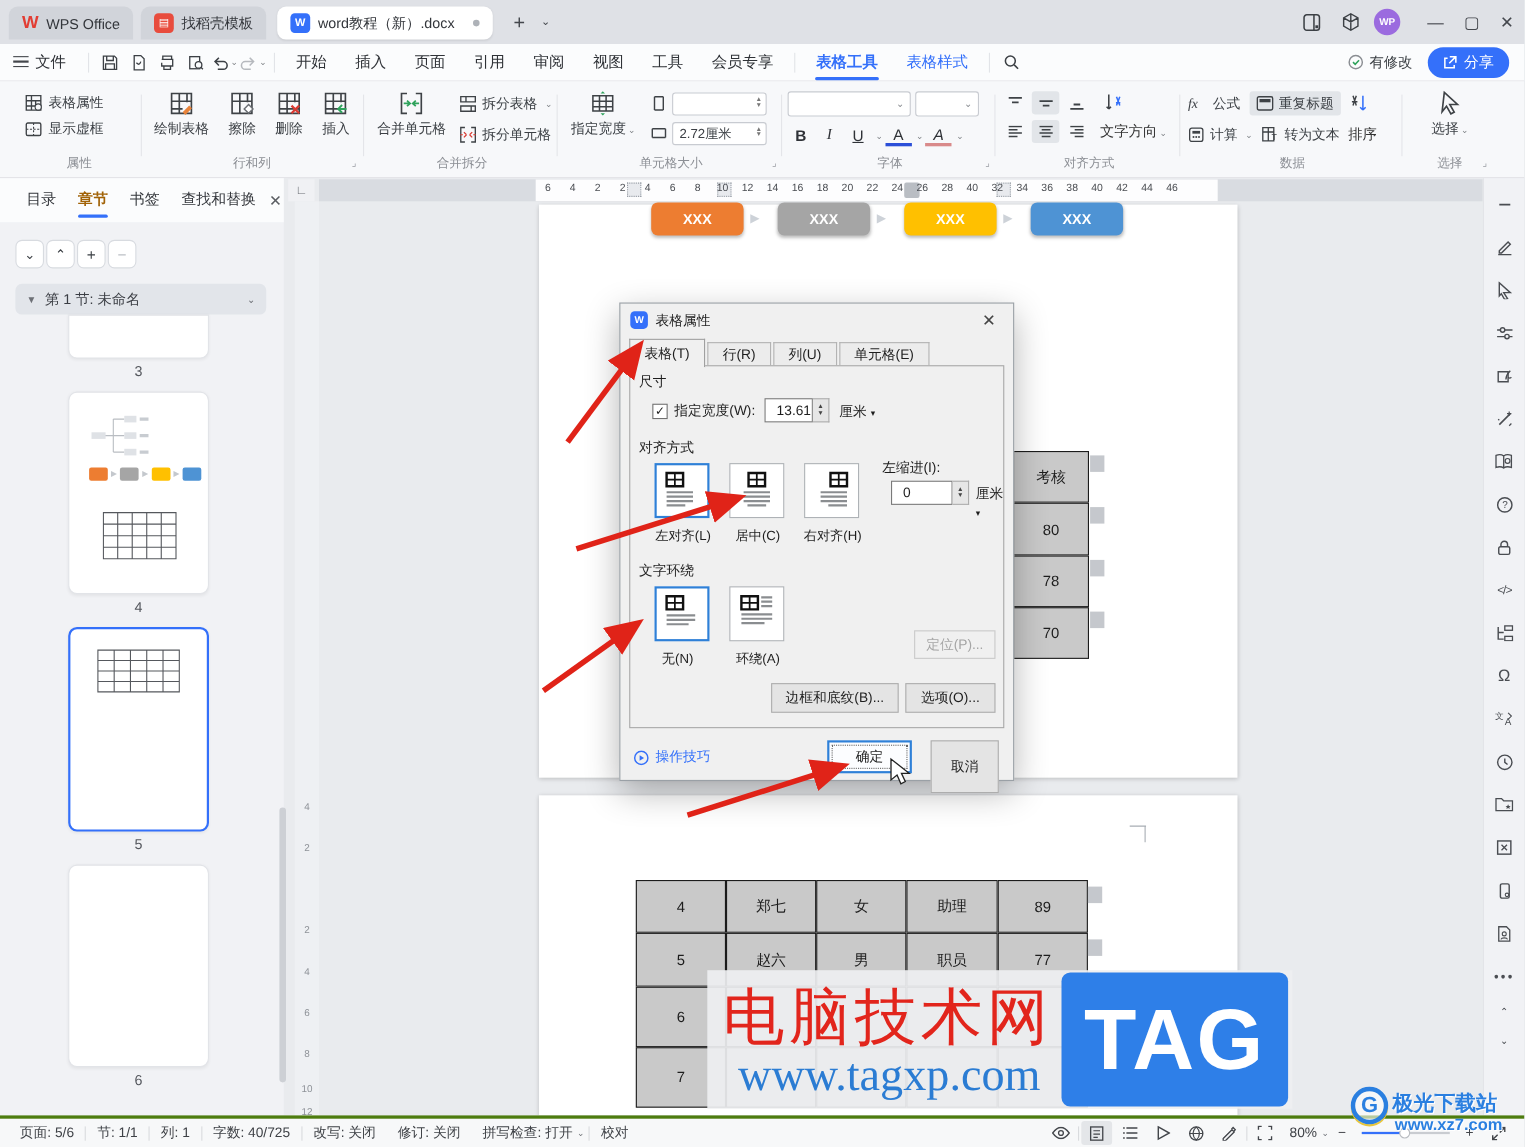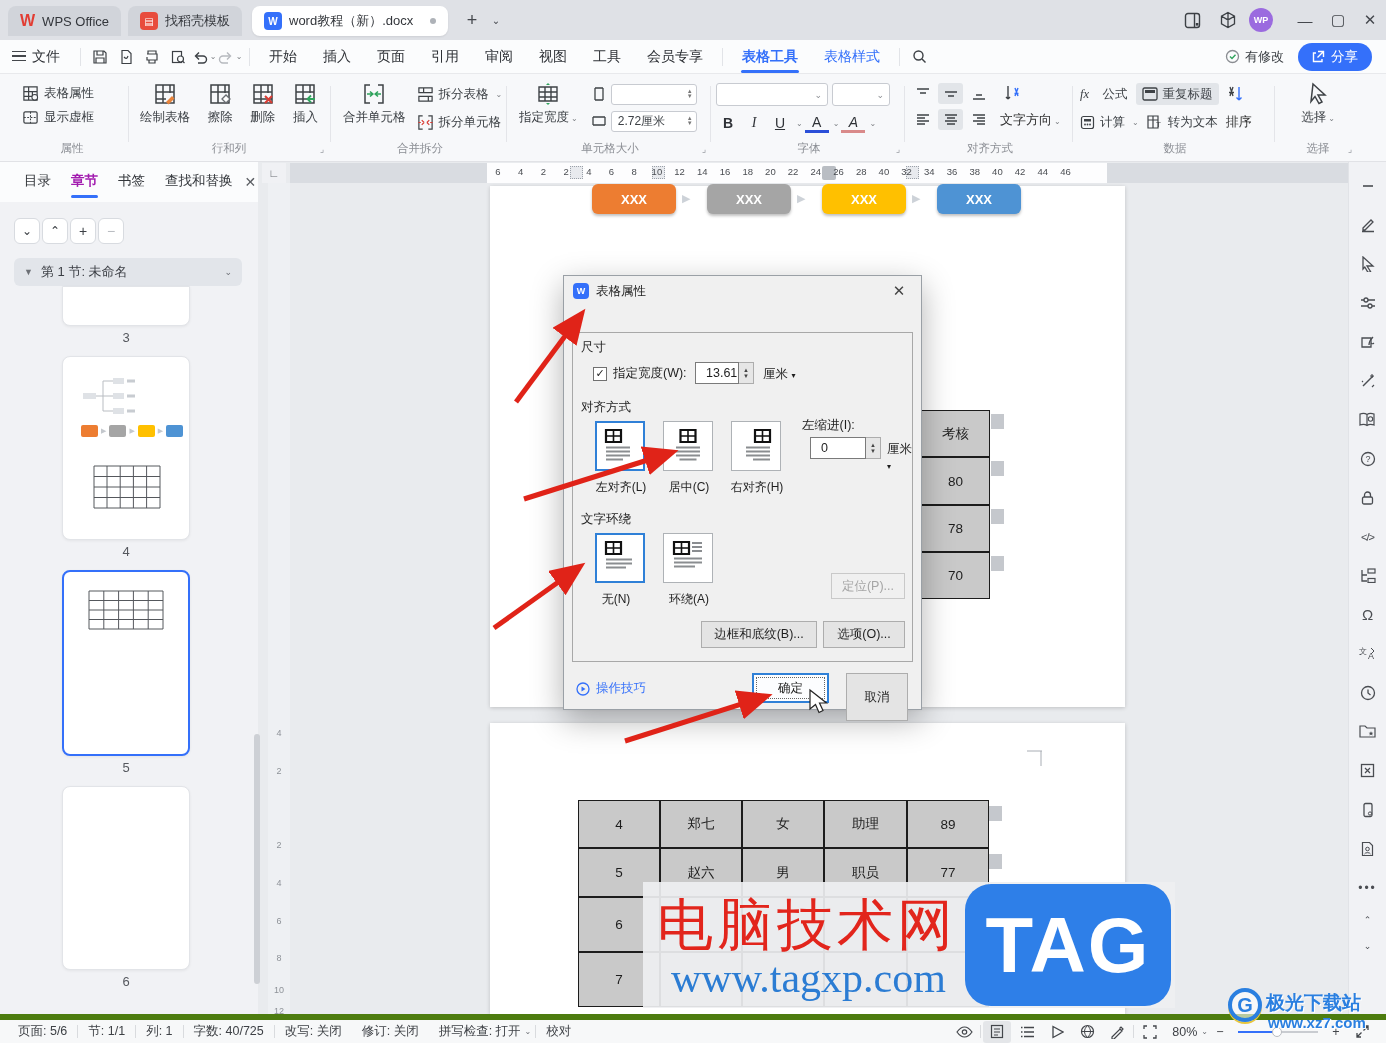--- a/index.html
+++ b/index.html
@@ -49,21 +49,21 @@
   .fontsel{height:23px;border:1px solid #c8cbd1;background:#fff;border-radius:3px;display:flex;align-items:center;justify-content:flex-end;padding:0 5px;color:#8a8d92;font-size:9px}
   .fmt{width:24px;height:22px;display:flex;align-items:center;justify-content:center;font-size:14px;color:#2f3237}
   .albtn{width:25px;height:21px;border-radius:3px;display:flex;align-items:center;justify-content:center}
   .albtn.on{background:#e2e5e9}
   .hl{background:#e2e5e9;border-radius:3px}
 
   
   #sidebar{left:0;top:162px;width:258px;height:852px;background:#f1f2f5}
   #sb-tabs{position:absolute;left:0;top:0;width:258px;height:40px;background:#fbfcfd;display:flex;align-items:center;padding:0 14px;gap:0}
   .sbtab{font-size:13.5px;color:#33363b;padding:0 10px;height:40px;line-height:38px;white-space:nowrap}
-  .sbtab.active{position:relative;color:#a21caf;font-weight:bold}
+  .sbtab.active{position:relative;color:#a16207;font-weight:bold}
   .sbtab.active::after{content:"";position:absolute;left:10px;right:10px;bottom:4px;height:3px;border-radius:2px;background:#3470fa}
   .sb-close{margin-left:2px;color:#5a5d62;font-size:14px}
   .sb-btn{position:absolute;top:56px;width:26px;height:26px;border:1px solid #d8dbe0;border-radius:6px;background:#fff;display:flex;align-items:center;justify-content:center;font-size:12px;color:#3c4045}
   #sb-section{position:absolute;left:14px;top:96px;width:228px;height:28px;background:#e2e5ea;border-radius:6px;display:flex;align-items:center;gap:8px;padding:0 10px;font-size:13px;color:#3b3e44}
   .thumb{position:absolute;left:62px;width:128px;background:#fff;border:1px solid #e2e4e8;border-radius:8px;box-shadow:0 1px 3px rgba(0,0,0,.06)}
   .thumb.sel{border:2px solid #3470fa}
   .tlabel{position:absolute;left:62px;width:128px;text-align:center;font-size:13px;color:#55585e}
   .mini-row{position:absolute;display:flex;align-items:center;gap:3px}
   .mini-box{width:17px;height:12px;border-radius:2px}
   .mini-arrow{font-size:7px;color:#c4c8cd}
@@ -85,21 +85,21 @@
   .xarr{position:absolute;top:30px;font-size:11px;color:#cdd2d8}
 
   
   .dcell{position:absolute;background:#c9c9c9;border:1.5px solid #1c1c1c;display:flex;align-items:center;justify-content:center;font-size:13.5px;color:#1d1d1d}
   .handle{position:absolute;width:13px;height:15px;background:#c5c8cd}
 
   
   #wmband{left:643px;top:882px;width:532px;height:126px;background:rgba(238,239,241,.92);z-index:30}
   #wm-title{position:absolute;left:14px;top:6px;font-size:56px;font-weight:normal;color:#e2251c;letter-spacing:4px}
   #wm-url{position:absolute;left:28px;top:72px;font-size:42px;color:#2b7cd3;font-family:"Liberation Serif","DejaVu Serif",serif}
-  #wm-tag{position:absolute;right:4px;top:2px;width:206px;height:122px;border-radius:26px;background:#2e7fe8;color:#fff;font-size:78px;font-weight:bold;display:flex;align-items:center;justify-content:center;letter-spacing:2px}
+  #wm-tag{position:absolute;right:4px;top:2px;width:206px;height:122px;border-radius:8px;background:#2e7fe8;color:#fff;font-size:78px;font-weight:bold;display:flex;align-items:center;justify-content:center;letter-spacing:2px}
 
   
   #dialog{left:563px;top:275px;width:359px;height:435px;background:#f0f0f0;border:1px solid #9aa0a6;box-shadow:0 10px 30px rgba(0,0,0,.3);z-index:40;font-size:12.5px;color:#1e1e1e}
   #dlg-title{position:absolute;left:0;top:0;right:0;height:30px;display:flex;align-items:center;gap:7px;padding:0 9px}
   #dlg-close{margin-left:auto;font-size:15px;color:#444;width:26px;text-align:center}
   #dlg-tabs{position:absolute;left:8px;top:31px;height:26px;display:flex;align-items:flex-end}
   .dtab{height:22px;line-height:21px;padding:0 13px;background:#ececec;border:1px solid #b3b3b3;border-bottom:none;margin-right:2px;font-size:12.5px}
   .dtab.active{height:26px;line-height:25px;background:#f0f0f0;border:1px solid #a0a0a0;border-bottom:1px solid #f0f0f0;margin-bottom:-1px;z-index:3;position:relative}
   #dlg-body{position:absolute;left:8px;top:56px;width:341px;height:330px;border:1px solid #a8a8a8;background:#f0f0f0}
   .legend{position:absolute;display:flex;align-items:center;font-size:12.5px;color:#1e1e1e}
@@ -118,21 +118,21 @@
 
   
   #annot{left:0;top:0;width:1386px;height:1043px;z-index:60;pointer-events:none}
 
   
   #rail{left:1348px;top:162px;width:38px;height:852px;background:#f1f2f5;border-left:1px solid #e1e3e7;display:flex;flex-direction:column;align-items:center;padding-top:4px}
   .rico{width:38px;height:39px;display:flex;align-items:center;justify-content:center;color:#4a4d52}
   .rico svg{display:block}
 
   
-  #statusbar{left:0;top:1014px;width:1386px;height:29px;background:#f7f8f9;border-top:6px solid #4d7c0f;display:flex;align-items:center;font-size:12.5px;color:#3e4146;z-index:50}
+  #statusbar{left:0;top:1014px;width:1386px;height:29px;background:#f7f8f9;border-top:3px solid #4d7c0f;display:flex;align-items:center;font-size:12.5px;color:#3e4146;z-index:50}
   .st-item{padding:0 10px;white-space:nowrap}
   .st-sep{width:1px;height:13px;background:#d9dbde}
   #st-right{margin-left:auto;display:flex;align-items:center;gap:2px;padding-right:10px}
   .sico{width:28px;height:22px;display:flex;align-items:center;justify-content:center;border-radius:3px;color:#43464b}
   .sico.on{background:#e4e6e9}
   #zoom-track{width:80px;height:2px;background:#c9ccd1;position:relative;margin:0 6px}
   #zoom-fill{position:absolute;left:0;top:0;height:2px;width:38px;background:#3470fa}
   #zoom-handle{position:absolute;left:34px;top:-4px;width:10px;height:10px;border-radius:50%;background:#fff;border:1px solid #b9bcc1}
 
   
@@ -669,20 +669,26 @@
     <div id="wm-url">www.tagxp.com</div>
     <div id="wm-tag">TAG</div>
   </div>
 
   <div id="dialog" class="abs">
     <div id="dlg-title">
       <span class="sq-ico" style="background:#3470fa;width:16px;height:16px;font-size:9px">W</span>
       <span style="font-size:12.5px">表格属性</span>
       <span id="dlg-close">✕</span>
     </div>
+    <div id="dlg-tabs">
+      <span class="dtab active">表格(T)</span>
+      <span class="dtab">行(R)</span>
+      <span class="dtab">列(U)</span>
+      <span class="dtab">单元格(E)</span>
+    </div>
     <div id="dlg-body">
 
       <div class="legend" style="left:8px;top:6px;width:325px">
           <span>尺寸</span>
         </div>
       <div class="abs" style="left:20px;top:32px;display:flex;align-items:center;gap:6px">
         <span class="chk">✓</span>
         <span>指定宽度(W):</span>
       </div>
       <div class="dinp" style="left:122px;top:29px;width:44px">13.61</div>

